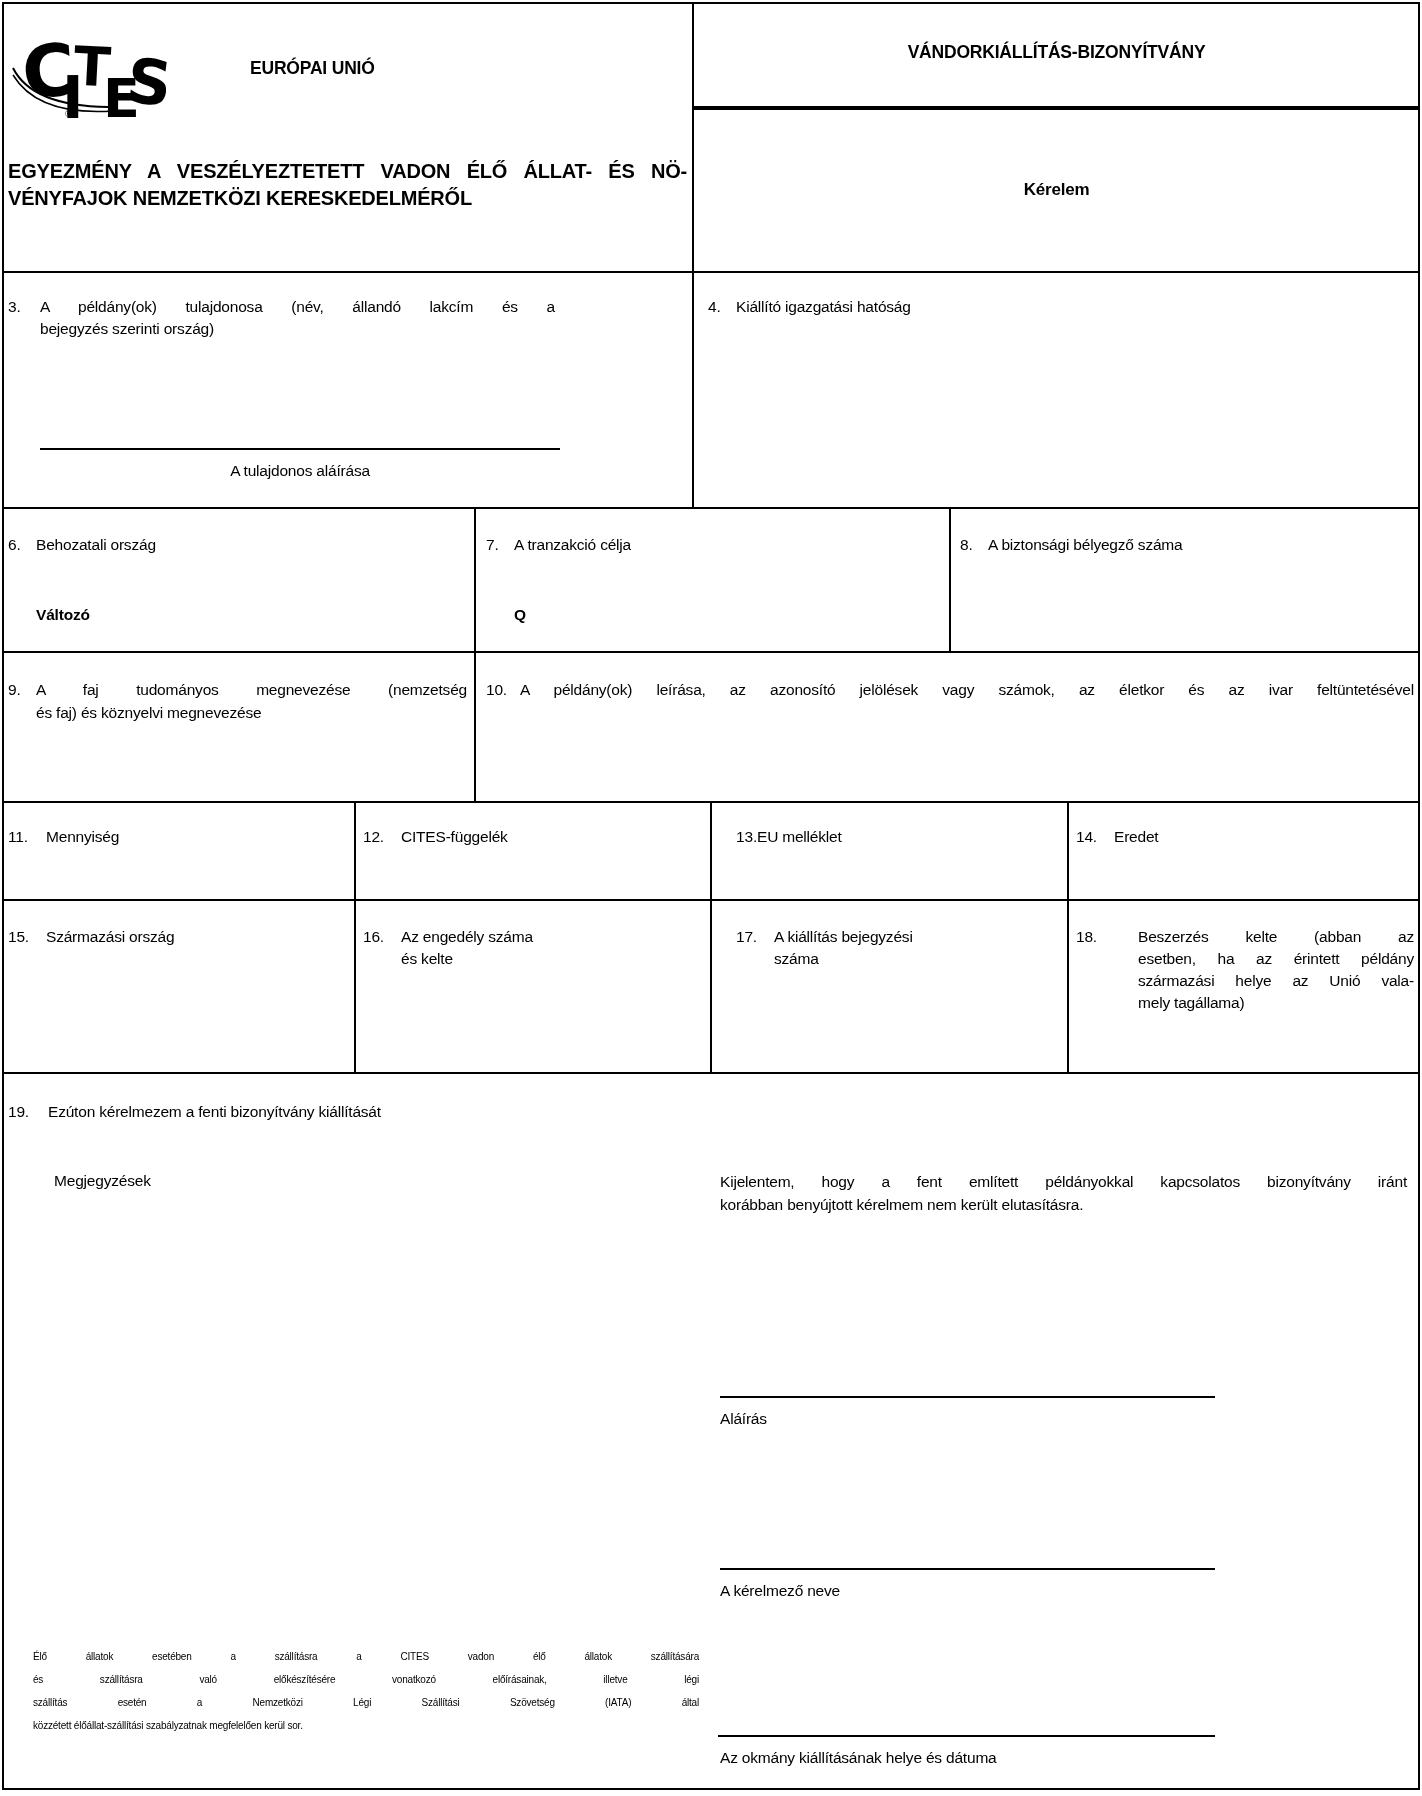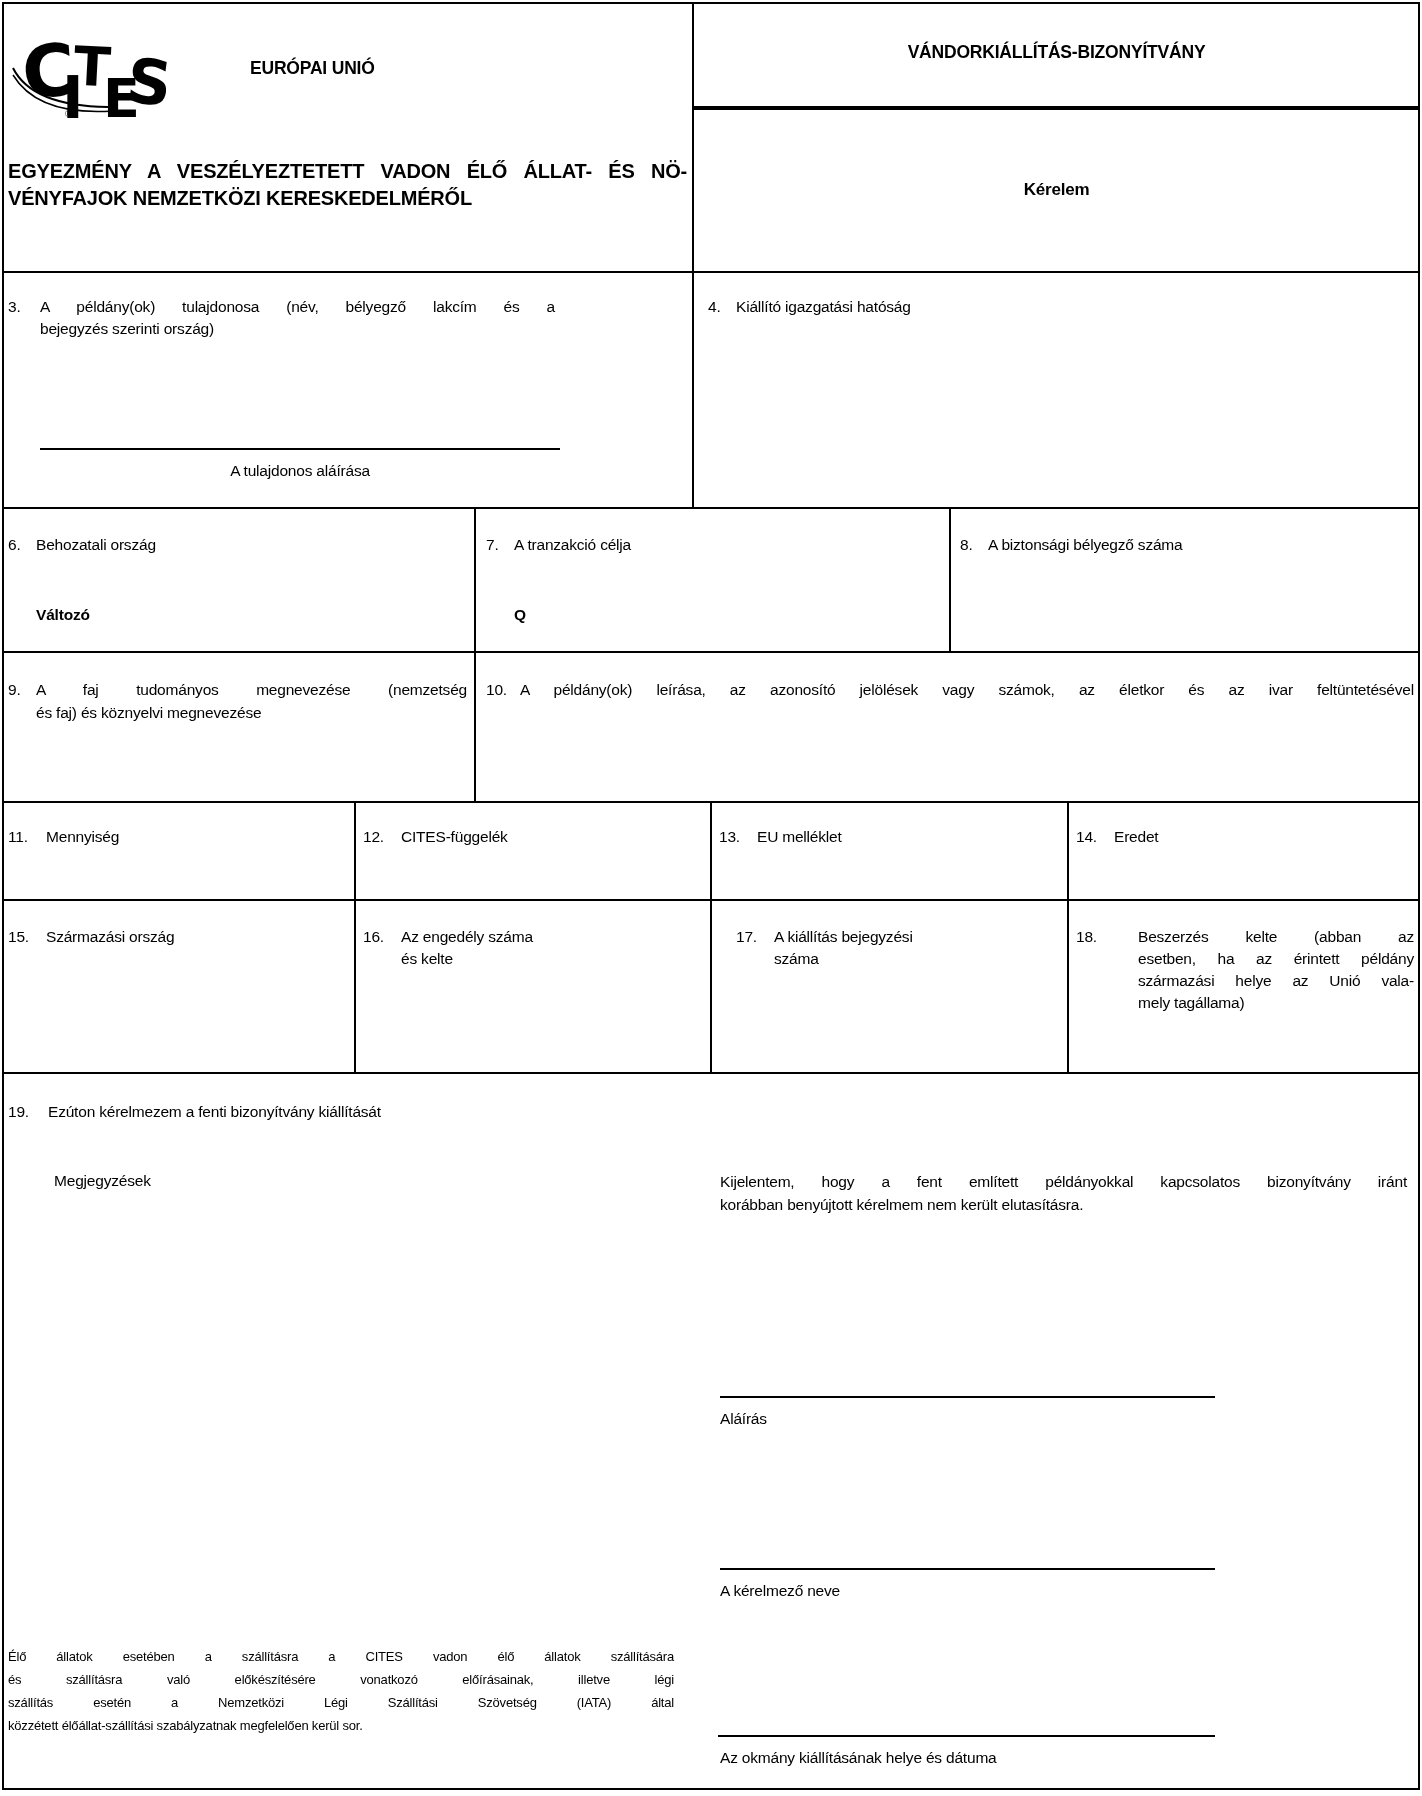--- a/index.html
+++ b/index.html
@@ -31,21 +31,21 @@
   .jlines .jline:last-child { text-align-last:left; }
   .jlines.fill .jline:last-child { text-align-last:justify; }
   .plain .jline { text-align:left; }
 
   .big { font-size:20px; line-height:27px; font-weight:bold; }
   .title { font-size:17.5px; font-weight:bold; }
 
   .sig-line { position:absolute; height:2px; background:#000; }
 
   .decl { font-size:15.5px; line-height:23px; }
-  .note { font-size:13px; line-height:23px; }
+  .note { font-size:10px; line-height:23px;margin-left:25px; }
 </style>
 </head>
 <body>
 
 <div class="sheet">
 
   <div class="border-frame"></div>
   <div class="hline thick" style="top:106px; left:692px; width:728px;"></div>
   <div class="hline" style="top:271px;"></div>
   <div class="hline" style="top:507px;"></div>
@@ -80,21 +80,21 @@
       <div class="jline">EGYEZMÉNY A VESZÉLYEZTETETT VADON ÉLŐ ÁLLAT- ÉS NÖ-</div>
       <div class="jline">VÉNYFAJOK NEMZETKÖZI KERESKEDELMÉRŐL</div>
     </div>
 
   <div class="abs title center" style="left:693px; top:42px; width:727px;">VÁNDORKIÁLLÍTÁS-BIZONYÍTVÁNY</div>
   <div class="abs title center" style="left:693px; top:180px; width:727px; font-size:17px;">Kérelem</div>
 
   <div class="abs lbl num-row" style="left:8px; top:296px; width:547px;">
     <span class="num" style="width:32px;">3.</span>
     <span class="lines jlines" style="width:515px;">
-        <div class="jline">A példány(ok) tulajdonosa (név, bélyegző lakcím és a</div>
+        <div class="jline">A példány(ok) tulajdonosa (név, állandó lakcím és a</div>
         <div class="jline">bejegyzés szerinti ország)</div>
       </span>
   </div>
   <div class="sig-line" style="left:40px; top:448px; width:520px;"></div>
   <div class="abs lbl center" style="left:40px; top:460px; width:520px;">A tulajdonos aláírása</div>
 
   <div class="abs lbl num-row" style="left:708px; top:296px; width:700px;">
     <span class="num" style="width:28px;">4.</span>
     <span>Kiállító igazgatási hatóság</span>
   </div>
@@ -131,21 +131,21 @@
   </div>
 
   <div class="abs lbl num-row" style="left:8px; top:826px; width:340px;">
     <span class="num" style="width:38px;">11.</span>
     <span>Mennyiség</span>
   </div>
   <div class="abs lbl num-row" style="left:363px; top:826px; width:340px;align-items:center;">
     <span class="num" style="width:38px;">12.</span>
     <span>CITES-függelék</span>
   </div>
-  <div class="abs lbl num-row" style="left:719px; top:826px; width:340px;">
+  <div class="abs lbl num-row" style="left:719px; top:826px; width:340px;text-align:right;">
     <span class="num" style="width:38px;">13.</span>
     <span>EU melléklet</span>
   </div>
   <div class="abs lbl num-row" style="left:1076px; top:826px; width:340px;">
     <span class="num" style="width:38px;">14.</span>
     <span>Eredet</span>
   </div>
 
   <div class="abs lbl num-row" style="left:8px; top:926px; width:340px;">
     <span class="num" style="width:38px;">15.</span>

